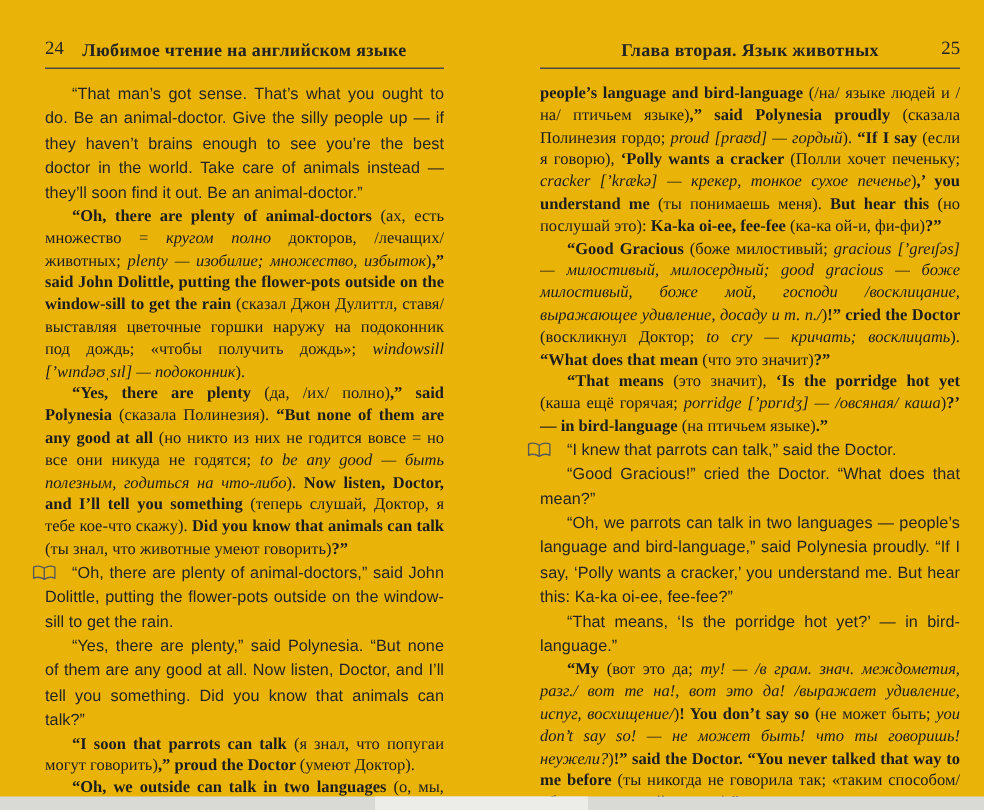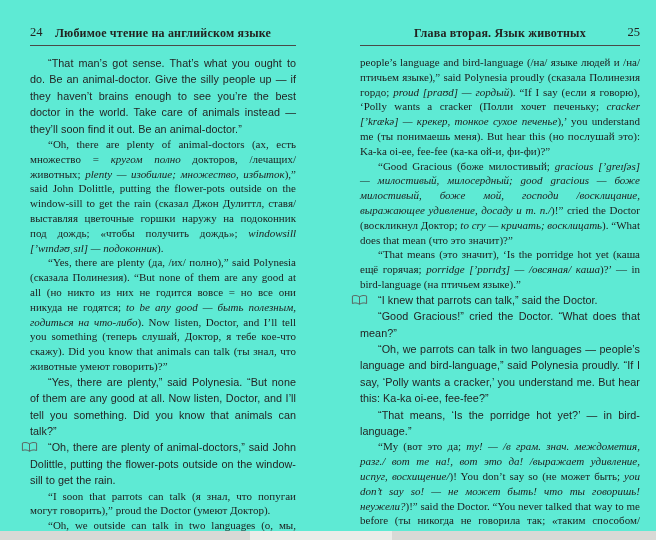--- a/index.html
+++ b/index.html
@@ -3,21 +3,21 @@
 <meta charset="utf-8">
 <style>
   html,body { margin:0; padding:0; }
   body {
     width:656px; height:540px; overflow:hidden;
     background:#f6f6f4;
     font-family:"Liberation Serif", serif;
   }
   .spread {
     position:relative; width:656px; height:540px;
-    background:#5eead4; overflow:hidden; color:#1d1d1d;
+    background:#eab308; overflow:hidden; color:#1d1d1d;
   }
   .page { position:absolute; top:0; height:524px; }
   .page-left  { left:30px;  width:266px; }
   .page-right { left:360px; width:280px; }
 
   .pg-header { position:relative; margin-top:26px; height:14px;
                border-bottom:1px solid #4a4a48; padding-bottom:5px; }
   .running-title { font-weight:bold; font-size:12px; text-align:center;
                    letter-spacing:0.2px; white-space:nowrap; color:#232321; }
   .page-num { position:absolute; top:-1px; font-size:12.5px; color:#232321; }
@@ -25,21 +25,21 @@
   .page-right .page-num { right:0; }
 
   .page-body { margin-top:9px; }
   p.para { margin:0; text-indent:18px; position:relative;
            text-align:justify; }
   p.noindent { text-indent:0; }
   .gloss { font-size:11px; line-height:14.8px; }
   .plain { font-family:Liberation Sans, sans-serif;
            font-size:10.8px; line-height:16.4px; letter-spacing:0.05px;
            color:#242424; }
-  .seg-b { font-weight:normal; }
+  .seg-b { font-weight:bold; }
   .seg-i { font-style:italic; }
   .gap-md { margin-top:14px; }
   .gap-lg { margin-top:28px; }
 
   .book-icon { position:absolute; left:-9px; top:2px; width:17px; height:12px; }
   .book-icon svg { display:block; }
 
   .bottom-edge { position:absolute; left:0; bottom:0; width:656px; height:9px;
                  background:#d9d9d6; }
   .bottom-edge-gap { position:absolute; left:250px; bottom:0; width:142px; height:9px;
@@ -52,26 +52,26 @@
 
   <div class="page page-left">
     <div class="pg-header">
       <span class="page-num">24</span>
       <div class="running-title">Любимое чтение на английском языке</div>
     </div>
     <div class="page-body">
         <p class="para plain"><span class="seg-n">“That man’s got sense. That’s what you ought to do. Be an animal-doctor. Give the silly people up — if they haven’t brains enough to see you’re the best doctor in the world. Take care of animals instead — they’ll soon find it out. Be an animal-doctor.”</span></p>
         <p class="para gloss gap-md"><span class="seg-b">“Oh, there are plenty of animal-doctors </span><span class="seg-n">(ах, есть множество = </span><span class="seg-i">кругом полно</span><span class="seg-n"> докторов, /лечащих/ животных; </span><span class="seg-i">plenty — изобилие; множество, избыток</span><span class="seg-n">)</span><span class="seg-b">,” said John Dolittle, putting the flower-pots outside on the window-sill to get the rain </span><span class="seg-n">(сказал Джон Дулиттл, ставя/выставляя цветочные горшки наружу на подоконник под дождь; «чтобы получить дождь»; </span><span class="seg-i">windowsill [’wɪndəʊˌsɪl] — подоконник</span><span class="seg-n">).</span></p>
         <p class="para gloss"><span class="seg-b">“Yes, there are plenty </span><span class="seg-n">(да, /их/ полно)</span><span class="seg-b">,” said Polynesia </span><span class="seg-n">(сказала Полинезия). </span><span class="seg-b">“But none of them are any good at all </span><span class="seg-n">(но никто из них не годится вовсе = но все они никуда не годятся; </span><span class="seg-i">to be any good — быть полезным, годиться на что-либо</span><span class="seg-n">). </span><span class="seg-b">Now listen, Doctor, and I’ll tell you something </span><span class="seg-n">(теперь слушай, Доктор, я тебе кое-что скажу). </span><span class="seg-b">Did you know that animals can talk </span><span class="seg-n">(ты знал, что животные умеют говорить)</span><span class="seg-b">?”</span></p>
-        <p class="para plain"><span class="seg-n">“Yes, there are plenty,” said Polynesia. “But none of them are any good at all. Now listen, Doctor, and I’ll tell you something. Did you know that animals can talk?”</span></p>
         <p class="para plain gap-md"><span class="book-icon">
             <svg viewBox="0 0 24 16" width="17" height="12">
               <path d="M2 2.5 C5 1 9 1.5 12 3.5 C15 1.5 19 1 22 2.5 L22 13 C19 11.5 15 12 12 14 C9 12 5 11.5 2 13 Z M12 3.5 L12 14" fill="none" stroke="#5a5a58" stroke-width="1.3" stroke-linejoin="round"></path>
             </svg>
           </span><span class="seg-n">“Oh, there are plenty of animal-doctors,” said John Dolittle, putting the flower-pots outside on the window-sill to get the rain.</span></p>
+        <p class="para plain"><span class="seg-n">“Yes, there are plenty,” said Polynesia. “But none of them are any good at all. Now listen, Doctor, and I’ll tell you something. Did you know that animals can talk?”</span></p>
         <p class="para gloss gap-lg"><span class="seg-b">“I soon that parrots can talk </span><span class="seg-n">(я знал, что попугаи могут говорить)</span><span class="seg-b">,” proud the Doctor </span><span class="seg-n">(умеют Доктор).</span></p>
         <p class="para gloss"><span class="seg-b">“Oh, we outside can talk in two languages </span><span class="seg-n">(о, мы, попугаи, можем говорить на двух языках; </span><span class="seg-i">language [’læŋgwɪdʒ]</span></p>
       </div>
   </div>
 
   <div class="page page-right">
     <div class="pg-header">
       <div class="running-title">Глава вторая. Язык животных</div>
       <span class="page-num">25</span>
     </div>

